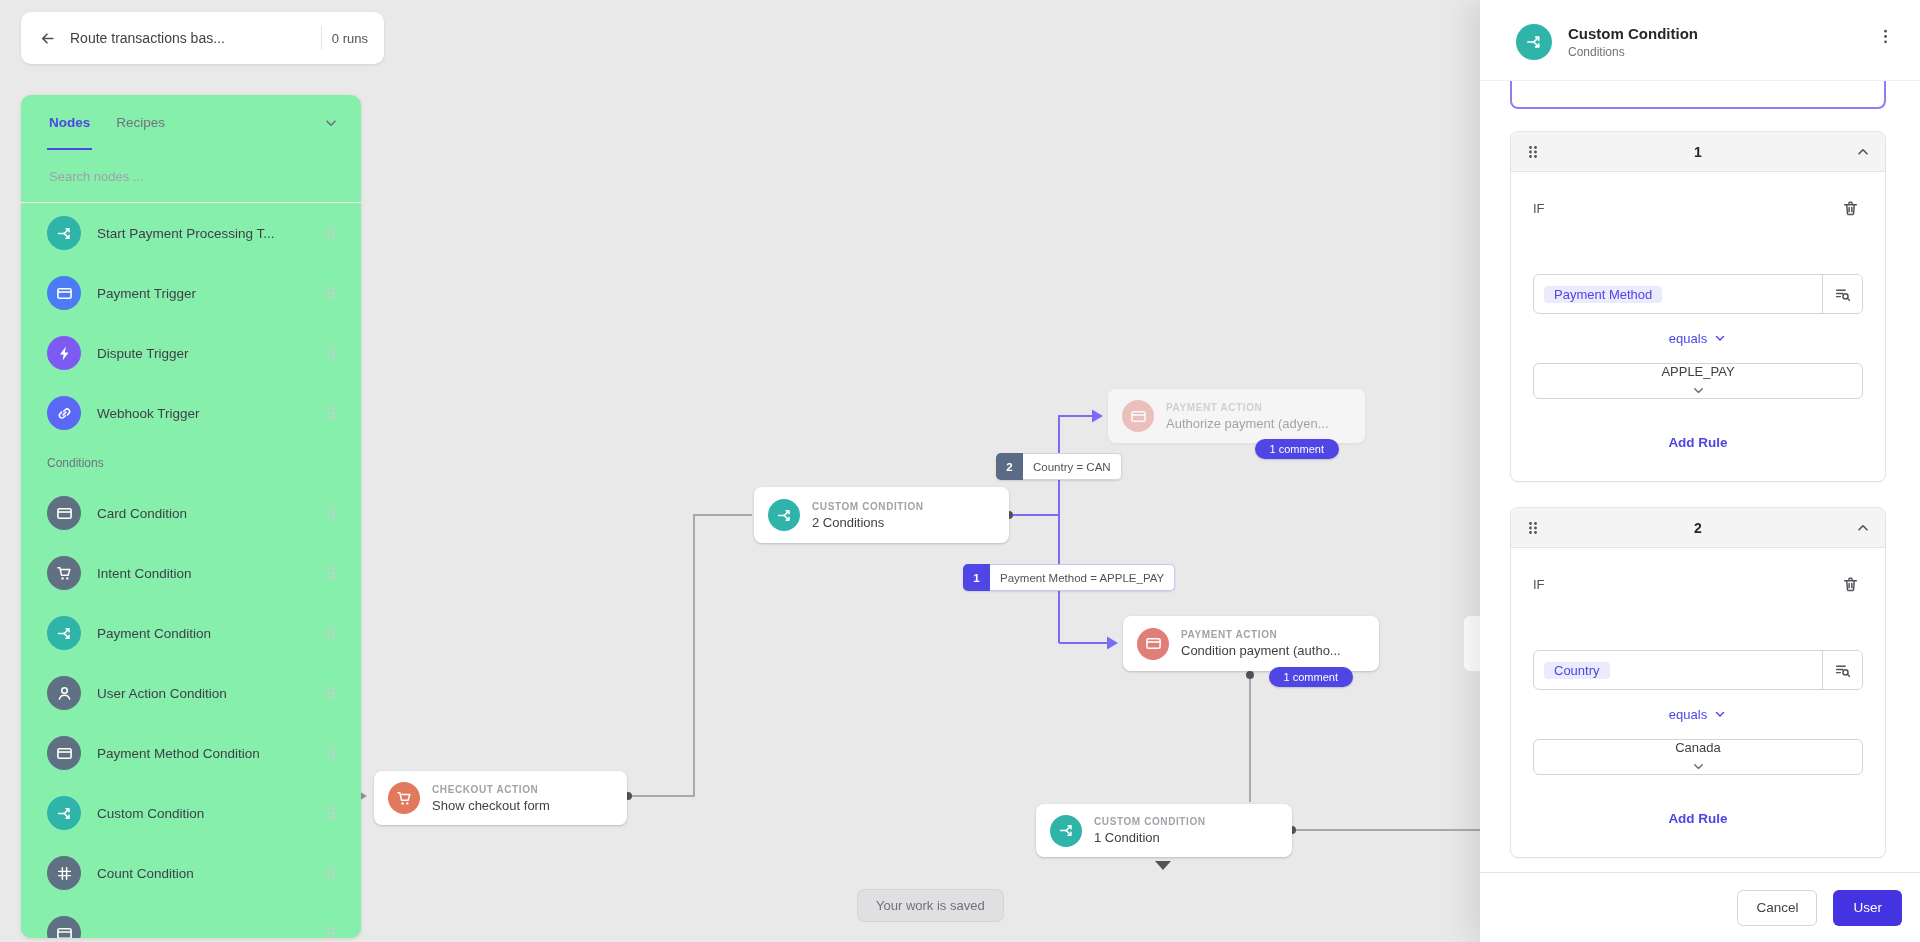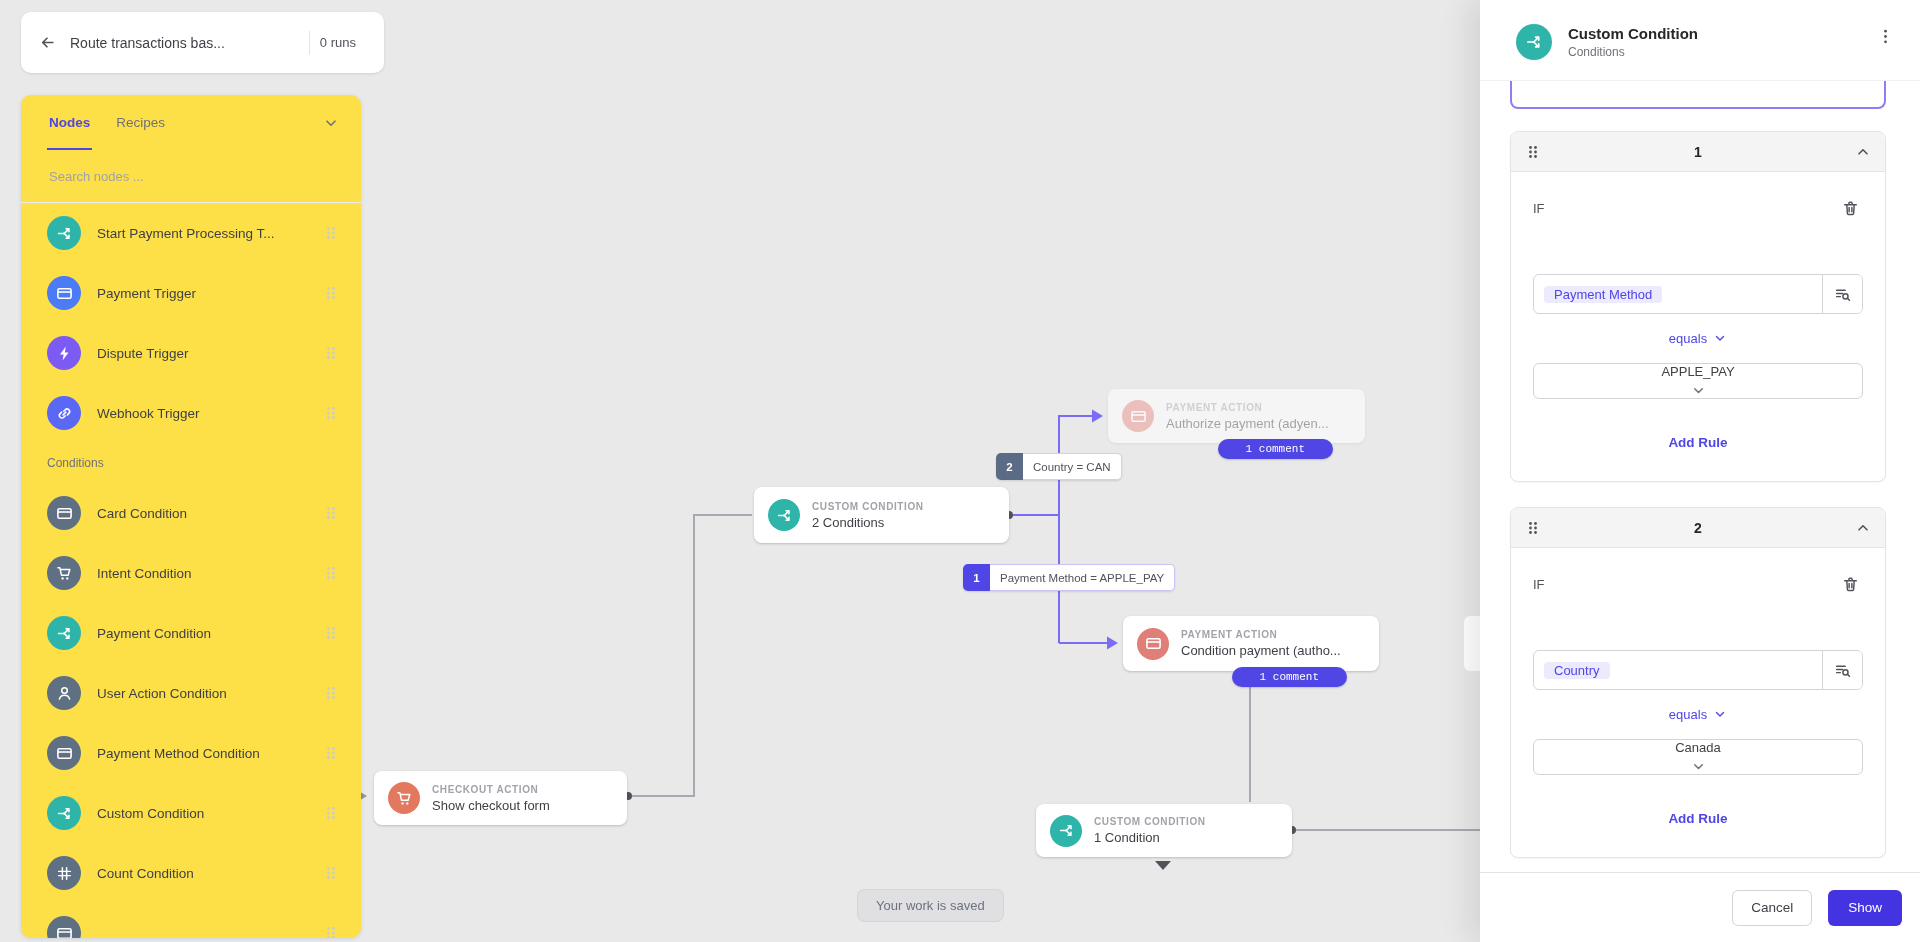--- a/index.html
+++ b/index.html
@@ -16,44 +16,44 @@
   .node{position:absolute;background:#fff;border-radius:8px;display:flex;align-items:center;
         gap:12px;padding:0 14px;box-shadow:0 1px 3px rgba(0,0,0,.14),0 1px 2px rgba(0,0,0,.06);}
   .circle-icon{border-radius:50%;color:#fff;display:flex;align-items:center;justify-content:center;flex:0 0 auto;}
   .node .circle-icon{width:32px;height:32px;}
   .node .circle-icon .icn, .node .circle-icon svg{width:17px;height:17px;}
   .node-text{min-width:0;flex:1;}
   .node-type{display:block;font-size:10px;font-weight:700;letter-spacing:.6px;color:#a0a3a9;text-transform:uppercase;}
   .node-title{display:block;font-size:13px;color:#3f3f46;margin-top:3px;white-space:nowrap;overflow:hidden;text-overflow:ellipsis;}
   .node.dimmed{background:rgba(255,255,255,.55);box-shadow:0 1px 3px rgba(0,0,0,.06);}
   .node.dimmed .circle-icon,.node.dimmed .node-text{opacity:.45;}
-  .comment-badge{position:absolute;right:32px;bottom:-16px;background:var(--accent,#4f46e5);color:#fff;
-        font-size:11px;padding:4px 28px;border-radius:999px;box-shadow:0 1px 2px rgba(0,0,0,.18);white-space:nowrap;font-family:Liberation Mono, monospace;}
+  .comment-badge{position:absolute;right:26px;bottom:-16px;background:var(--accent,#4f46e5);color:#fff;
+        font-size:11px;padding:4px 15px;border-radius:999px;box-shadow:0 1px 2px rgba(0,0,0,.18);white-space:nowrap;}
   .edge-label{position:absolute;display:flex;height:27px;font-size:11.5px;border-radius:5px;
         box-shadow:0 1px 2px rgba(0,0,0,.12);}
   .el-num{width:27px;display:flex;align-items:center;justify-content:center;color:#fff;font-weight:700;
         background:var(--slate-badge,#5b6b85);border-radius:5px 0 0 5px;}
   .edge-label.selected .el-num{background:var(--accent,#4f46e5);}
   .el-text{display:flex;align-items:center;background:#fff;border:1px solid #d4d4d8;border-left:none;
         border-radius:0 5px 5px 0;padding:0 10px;color:#52525b;white-space:nowrap;}
   .edge-label.selected .el-text{border-color:#c7c4f8;}
   .toast{position:absolute;left:857px;top:889px;height:33px;padding:0 18px;display:flex;align-items:center;
         background:#e0e0e2;border:1px solid rgba(0,0,0,.05);border-radius:8px;color:#6b7280;font-size:13px;z-index:2;}
 
   
-  .topbar{position:absolute;left:21px;top:12px;width:363px;height:61px;background:#fff;border-radius:10px;
-        box-shadow:0 1px 3px rgba(0,0,0,.10);display:flex;align-items:center;padding:0 28px 0 14px;gap:10px;z-index:3;}
+  .topbar{position:absolute;left:21px;top:12px;width:363px;height:52px;background:#fff;border-radius:10px;
+        box-shadow:0 1px 3px rgba(0,0,0,.10);display:flex;align-items:center;padding:0 16px 0 14px;gap:10px;z-index:3;}
   .icon-btn{border:none;background:transparent;padding:4px;cursor:pointer;color:#52525b;display:flex;align-items:center;justify-content:center;border-radius:6px;}
   .icon-btn .icn{width:17px;height:17px;}
   .tb-title{flex:1;font-size:14px;color:#3f3f46;white-space:nowrap;overflow:hidden;text-overflow:ellipsis;}
   .tb-divider{width:1px;height:24px;background:#e4e4e7;}
   .tb-runs{font-size:13px;color:#52525b;white-space:nowrap;}
 
   
-  .sidebar{position:absolute;left:21px;top:95px;width:340px;height:843px;background:#fde047;border-radius:10px;
+  .sidebar{position:absolute;left:21px;top:95px;width:340px;height:843px;background:#86efac;border-radius:10px;
         box-shadow:0 1px 4px rgba(0,0,0,.10);z-index:3;overflow:hidden;display:flex;flex-direction:column;}
   .tabs-row{height:55px;flex:0 0 auto;display:flex;align-items:stretch;padding:0 22px 0 26px;}
   .tab{display:flex;align-items:center;padding:2px 2px 0 2px;margin-right:22px;font-size:13.5px;color:#71717a;
         border-bottom:2px solid transparent;cursor:pointer;}
   .tab.active{color:var(--accent,#4f46e5);border-color:var(--accent,#4f46e5);font-weight:700;}
   .tabs-chev{margin-left:auto;align-self:center;color:#71717a;width:16px;height:16px;cursor:pointer;}
   .search-row{height:53px;flex:0 0 auto;display:flex;align-items:center;padding:0 26px;border-bottom:1px solid #ededef;}
   .search-row input{border:none;outline:none;width:100%;font-size:13px;font-family:inherit;color:#3f3f46;background:transparent;}
   .search-row input::placeholder{color:#a1a1aa;}
   .side-list{flex:1;overflow:hidden;}
@@ -657,17 +657,17 @@
                 </svg>
               </span>
           </div>
           <div class="add-rule">Add Rule</div>
         </div>
       </section>
     </div>
 
     <div class="panel-footer">
       <button class="btn-cancel">Cancel</button>
-      <button class="btn-save">Show</button>
+      <button class="btn-save">User</button>
     </div>
   </aside>
 
 </div>
 
 </body></html>

